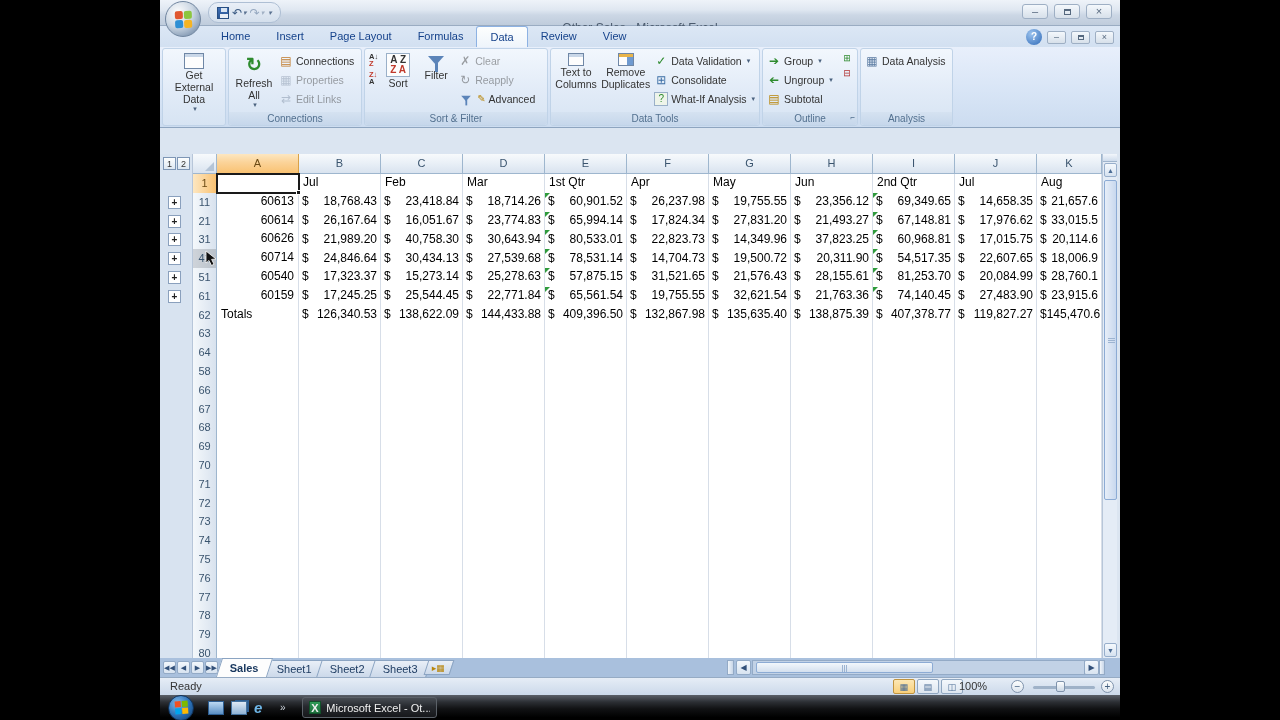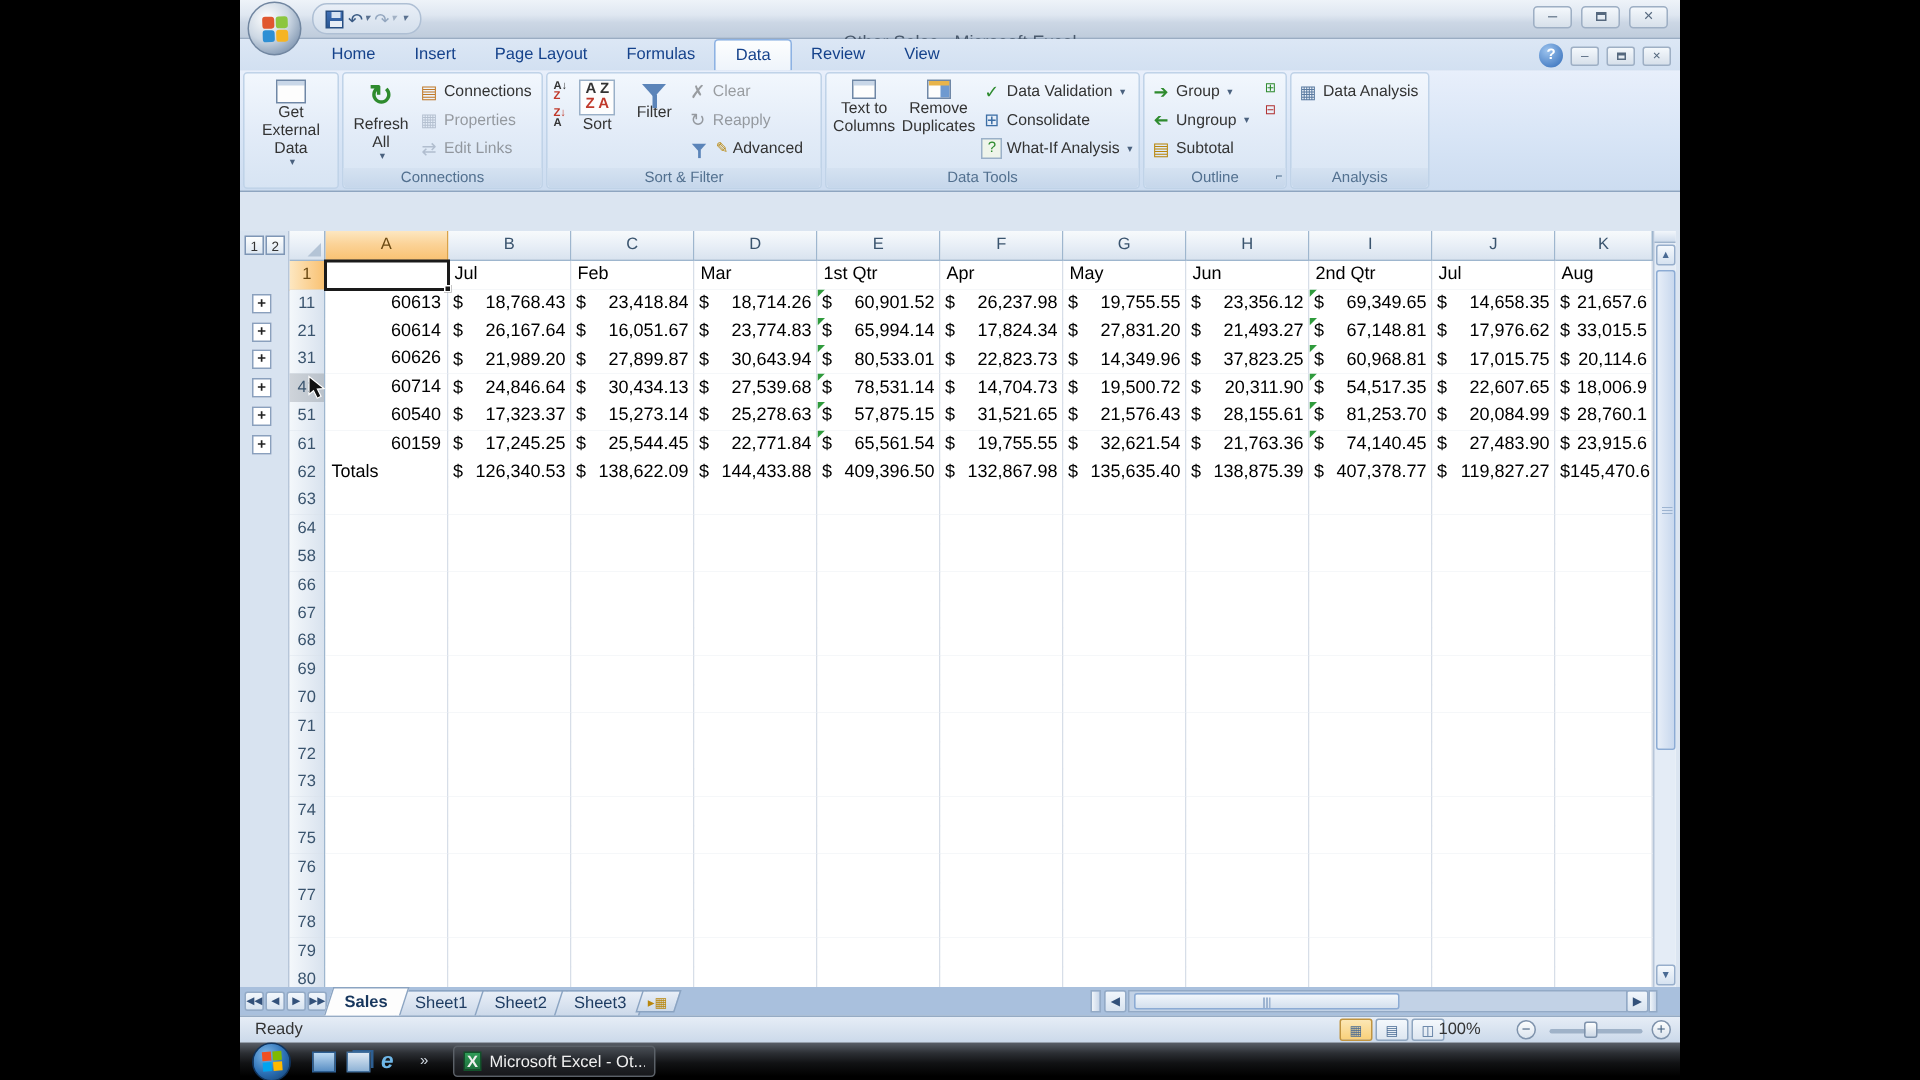--- a/index.html
+++ b/index.html
@@ -526,21 +526,21 @@
           </div>
           <div class="r">
             <div class="rh">31</div>
             <div class="c num">60626</div>
             <div class="c money">
               <span>$</span>
               <span>21,989.20</span>
             </div>
             <div class="c money">
               <span>$</span>
-              <span>27,899.87</span>
+              <span>40,758.30</span>
             </div>
             <div class="c money">
               <span>$</span>
               <span>30,643.94</span>
             </div>
             <div class="c money">
               <span class="tri"></span>
               <span>$</span>
               <span>80,533.01</span>
             </div>

